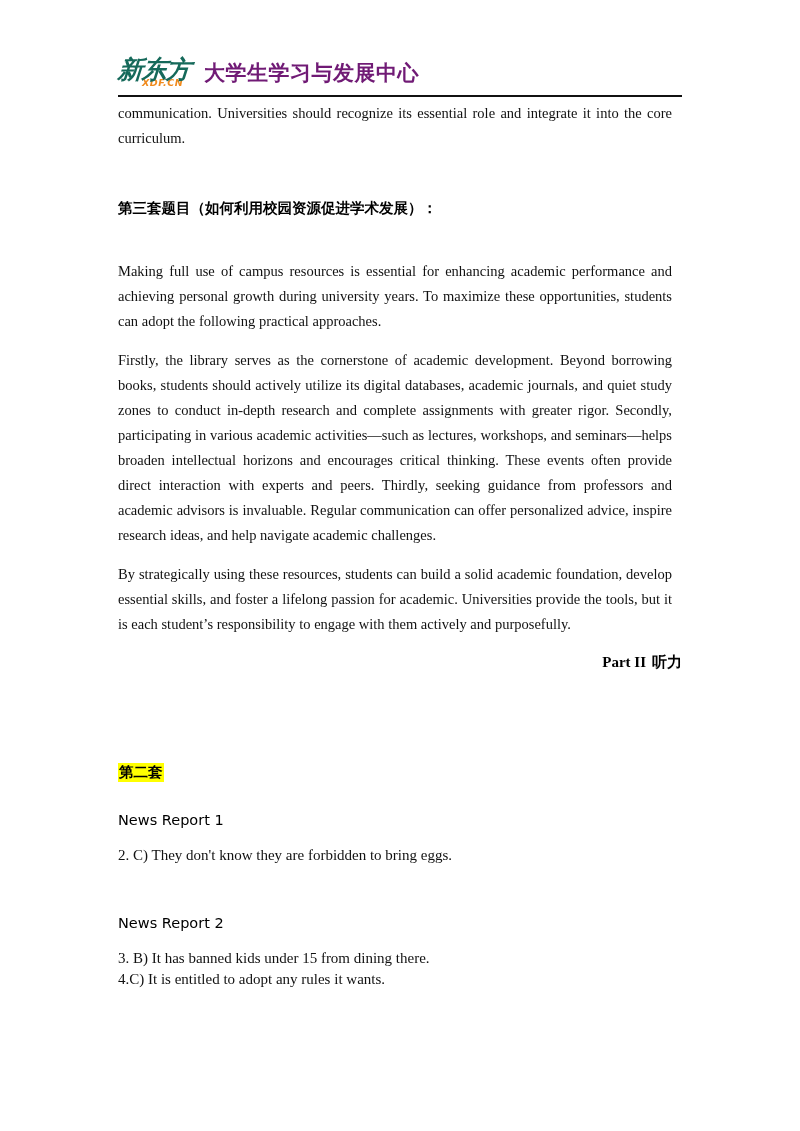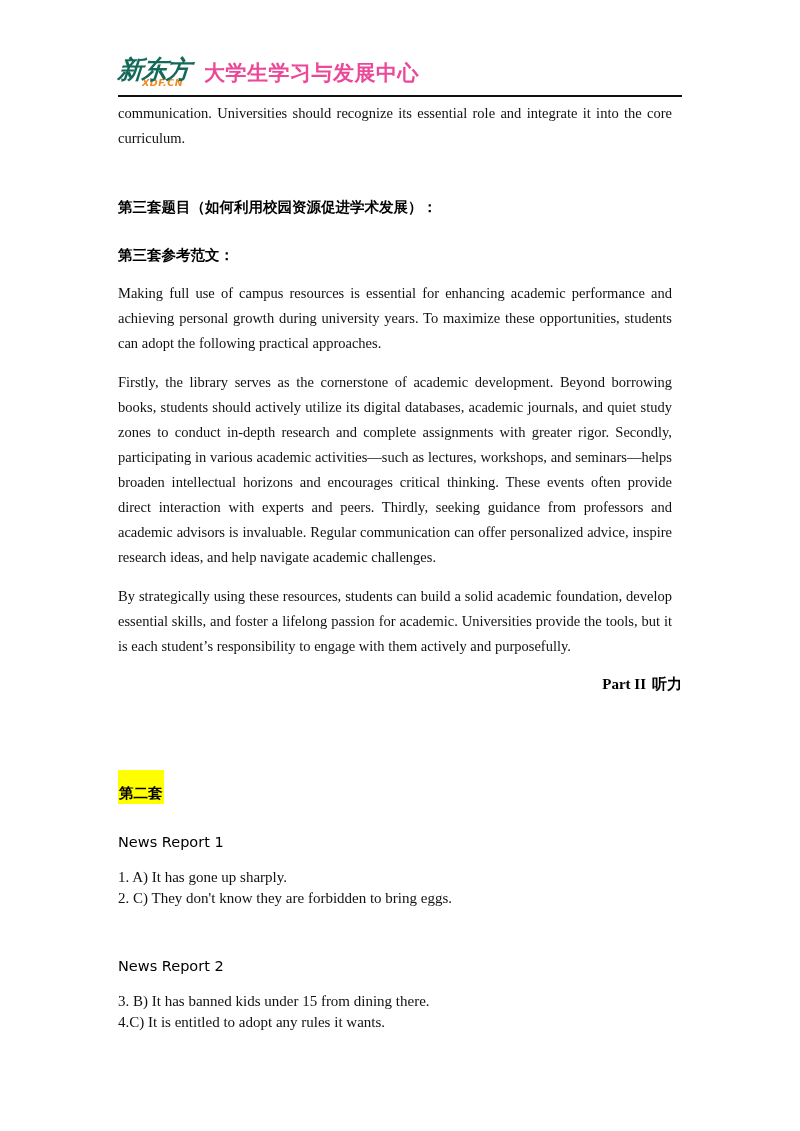--- a/index.html
+++ b/index.html
@@ -60,21 +60,21 @@
     letter-spacing: 0.5px;
     color: #f08a1d;
     margin-top: -4px;
     margin-left: 24px;
     font-style: italic;
   }
   .header-title {
     font-family: "DejaVu Sans", "Liberation Sans", sans-serif;
     font-weight: bold;
     font-size: 21px;
-    color: #ec4899;
+    color: #701a75;
     letter-spacing: 0.5px;
   }
 
   .rule {
     position: absolute;
     left: 118px;
     top: 95px;
     width: 564px;
     height: 0;
     border-top: 2px solid #111111;
@@ -98,21 +98,21 @@
     color: #111;
   }
 
   .gap-sm { height: 14px; }
   .gap-md { height: 26px; }
   .gap-lg { height: 36px; }
   .gap-xl { height: 46px; }
 
   h3.cn-heading {
     margin: 0;
-    font-family: Liberation Mono, monospace;
+    font-family: Liberation Serif, serif;
     font-weight: bold;
     font-size: 14.5px;
     line-height: 22px;
     color: #000;
   }
 
   h3.part-heading {
     margin: 0;
     font-size: 15px;
     line-height: 22px;
@@ -126,21 +126,21 @@
   }
   h3.part-heading .cjk {
     font-family: "DejaVu Sans", "Liberation Sans", sans-serif;
     font-weight: bold;
     font-size: 15px;
     margin-left: 6px;
   }
 
   .highlight {
     background: #ffff00;
-    padding: 16px 1px 2px 1px;
+    padding: 1px 1px 2px 1px;
   }
 
   h4.report-heading {
     margin: 0;
     font-family: "DejaVu Sans", "Liberation Sans", sans-serif;
     font-weight: normal;
     font-size: 14.5px;
     line-height: 22px;
     color: #000;
   }
@@ -171,21 +171,20 @@
   <div class="content">
 
     <p class="body-text">communication. Universities should recognize its essential role and integrate it into the core curriculum.</p>
 
     <div class="gap-xl"></div>
 
     <h3 class="cn-heading">第三套题目（如何利用校园资源促进学术发展）：</h3>
 
     <div class="gap-md"></div>
 
-    <h3 class="cn-heading">第三套参考范文：</h3>
 
     <div class="gap-sm"></div>
 
     <p class="body-text">Making full use of campus resources is essential for enhancing academic performance and achieving personal growth during university years. To maximize these opportunities, students can adopt the following practical approaches.</p>
 
     <div class="gap-sm"></div>
 
     <p class="body-text">Firstly, the library serves as the cornerstone of academic development. Beyond borrowing books, students should actively utilize its digital databases, academic journals, and quiet study zones to conduct in-depth research and complete assignments with greater rigor. Secondly, participating in various academic activities—such as lectures, workshops, and seminars—helps broaden intellectual horizons and encourages critical thinking. These events often provide direct interaction with experts and peers. Thirdly, seeking guidance from professors and academic advisors is invaluable. Regular communication can offer personalized advice, inspire research ideas, and help navigate academic challenges.</p>
 
     <div class="gap-sm"></div>
@@ -207,21 +206,20 @@
     <div class="gap-lg"></div>
 
     <h3 class="cn-heading"><span class="highlight">第二套</span></h3>
 
     <div class="gap-md"></div>
 
     <h4 class="report-heading">News Report 1</h4>
 
     <div class="gap-sm"></div>
 
-    <div class="answer-line">1. A) It has gone up sharply.</div>
     <div class="answer-line">2. C) They don't know they are forbidden to bring eggs.</div>
 
     <div class="gap-xl"></div>
 
     <h4 class="report-heading">News Report 2</h4>
 
     <div class="gap-sm"></div>
 
     <div class="answer-line">3. B) It has banned kids under 15 from dining there.</div>
     <div class="answer-line">4.C) It is entitled to adopt any rules it wants.</div>

